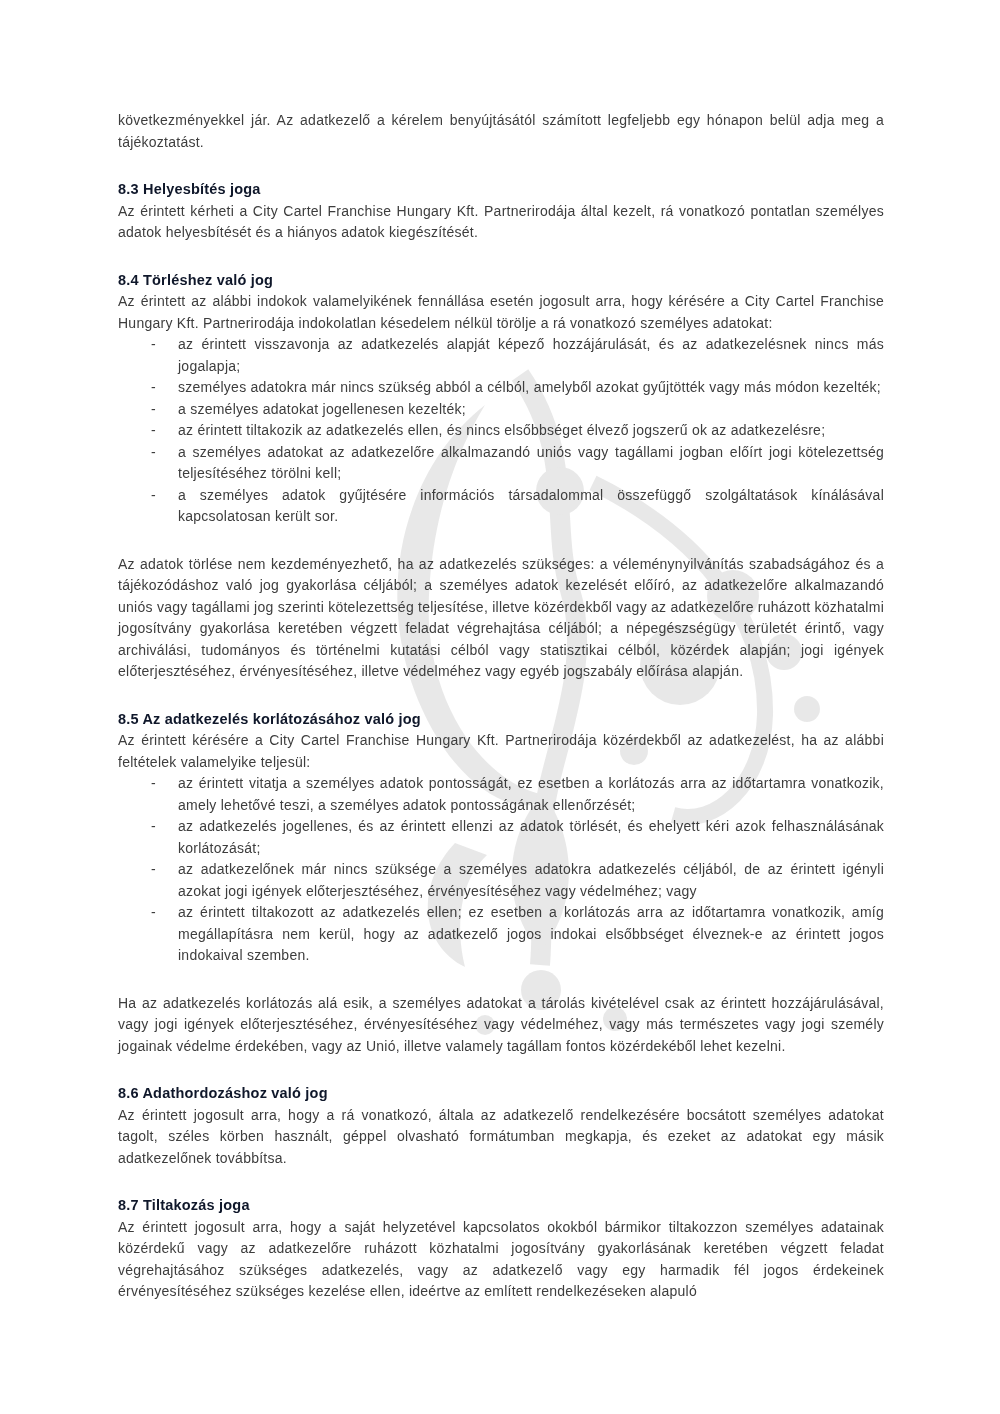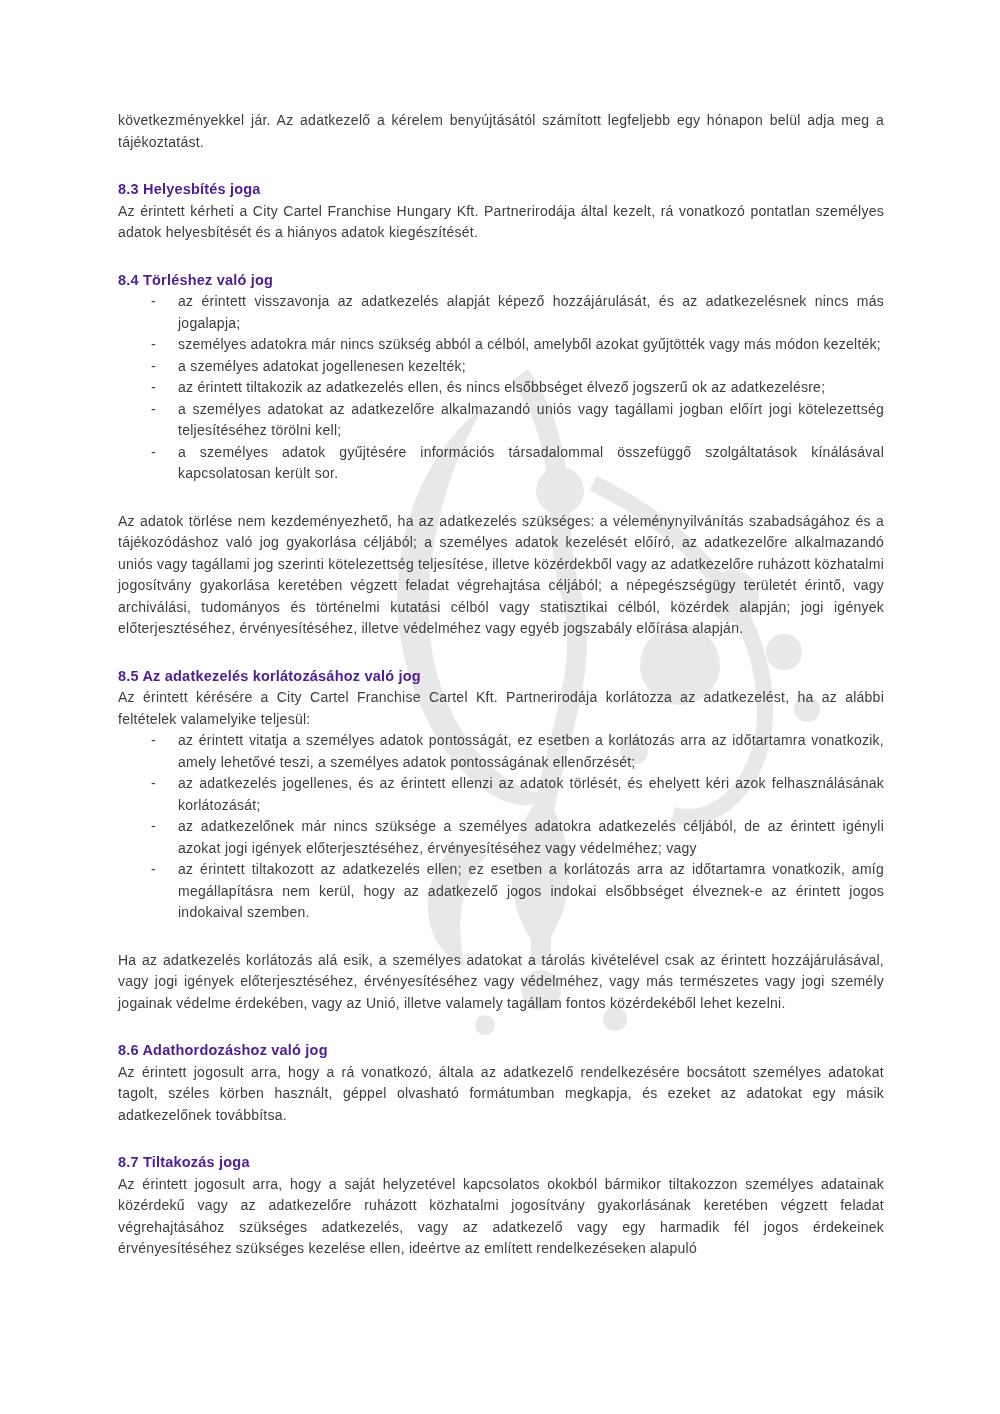--- a/index.html
+++ b/index.html
@@ -48,21 +48,21 @@
   .para.tight {
     margin-bottom: 0;
   }
   .para.last {
     margin-bottom: 15px;
   }
   .heading {
     margin: 0;
     font-size: 14.5px;
     font-weight: 700;
-    color: #4c1d95;
+    color: #0f172a;
     letter-spacing: 0.2px;
     text-align: left;
     line-height: 21.5px;
   }
   ul.bullets {
     list-style: none;
     margin: 0 0 26px 0;
     padding: 0;
   }
   ul.bullets li {
@@ -122,32 +122,33 @@
   </svg>
 
   <div class="content">
 
     <p class="para">következményekkel jár. Az adatkezelő a kérelem benyújtásától számított legfeljebb egy hónapon belül adja meg a tájékoztatást.</p>
 
     <h3 class="heading">8.3 Helyesbítés joga</h3>
     <p class="para">Az érintett kérheti a City Cartel Franchise Hungary Kft. Partnerirodája által kezelt, rá vonatkozó pontatlan személyes adatok helyesbítését és a hiányos adatok kiegészítését.</p>
 
     <h3 class="heading">8.4  Törléshez való jog</h3>
+    <p class="para tight">Az érintett az alábbi indokok valamelyikének fennállása esetén jogosult arra, hogy kérésére a City Cartel Franchise Hungary Kft. Partnerirodája indokolatlan késedelem nélkül törölje a rá vonatkozó személyes adatokat:</p>
     <ul class="bullets">
       <li>az érintett visszavonja az adatkezelés alapját képező hozzájárulását, és az adatkezelésnek nincs más jogalapja;</li>
       <li>személyes adatokra  már nincs szükség abból  a célból, amelyből  azokat gyűjtötték  vagy más módon kezelték;</li>
       <li>a személyes adatokat jogellenesen kezelték;</li>
       <li>az érintett tiltakozik az adatkezelés ellen, és nincs elsőbbséget élvező jogszerű ok az adatkezelésre;</li>
       <li>a személyes adatokat az adatkezelőre alkalmazandó uniós vagy tagállami jogban előírt jogi kötelezettség teljesítéséhez törölni kell;</li>
       <li>a személyes adatok gyűjtésére információs társadalommal összefüggő szolgáltatások kínálásával kapcsolatosan került sor.</li>
     </ul>
     <p class="para">Az adatok törlése nem kezdeményezhető, ha az adatkezelés szükséges: a véleménynyilvánítás szabadságához és a tájékozódáshoz való jog gyakorlása céljából; a személyes adatok kezelését előíró, az adatkezelőre alkalmazandó uniós vagy tagállami jog szerinti kötelezettség teljesítése, illetve közérdekből vagy az adatkezelőre ruházott közhatalmi jogosítvány gyakorlása keretében végzett feladat végrehajtása céljából; a népegészségügy területét érintő, vagy archiválási, tudományos és történelmi kutatási célból vagy statisztikai célból, közérdek alapján;  jogi igények előterjesztéséhez, érvényesítéséhez, illetve védelméhez vagy egyéb jogszabály előírása alapján.</p>
 
     <h3 class="heading">8.5  Az adatkezelés korlátozásához való jog</h3>
-    <p class="para tight">Az érintett kérésére a City Cartel Franchise Cartel Kft. Partnerirodája korlátozza az adatkezelést, ha az alábbi feltételek valamelyike teljesül:</p>
+    <p class="para tight">Az érintett kérésére a City Cartel Franchise Hungary Kft. Partnerirodája közérdekből az adatkezelést, ha az alábbi feltételek valamelyike teljesül:</p>
     <ul class="bullets">
       <li>az érintett vitatja a személyes adatok pontosságát, ez esetben a korlátozás arra az időtartamra vonatkozik, amely lehetővé teszi, a személyes adatok pontosságának ellenőrzését;</li>
       <li>az adatkezelés jogellenes, és az érintett ellenzi az adatok törlését, és ehelyett kéri azok felhasználásának korlátozását;</li>
       <li>az adatkezelőnek már nincs szüksége a személyes adatokra adatkezelés céljából, de az érintett igényli azokat jogi igények előterjesztéséhez, érvényesítéséhez vagy védelméhez; vagy</li>
       <li>az érintett tiltakozott az adatkezelés ellen; ez esetben a korlátozás arra az időtartamra vonatkozik, amíg megállapításra nem kerül, hogy az adatkezelő jogos indokai elsőbbséget élveznek-e az érintett jogos indokaival szemben.</li>
     </ul>
     <p class="para">Ha az adatkezelés korlátozás alá esik, a személyes adatokat a tárolás kivételével csak az érintett hozzájárulásával, vagy jogi igények előterjesztéséhez, érvényesítéséhez vagy védelméhez, vagy más természetes vagy jogi személy jogainak védelme érdekében, vagy az Unió, illetve valamely tagállam fontos közérdekéből lehet kezelni.</p>
 
     <h3 class="heading">8.6 Adathordozáshoz való jog</h3>
     <p class="para">Az érintett jogosult arra, hogy a rá vonatkozó, általa az adatkezelő rendelkezésére bocsátott személyes adatokat tagolt, széles körben használt, géppel olvasható formátumban megkapja, és ezeket az adatokat egy másik adatkezelőnek továbbítsa.</p>

